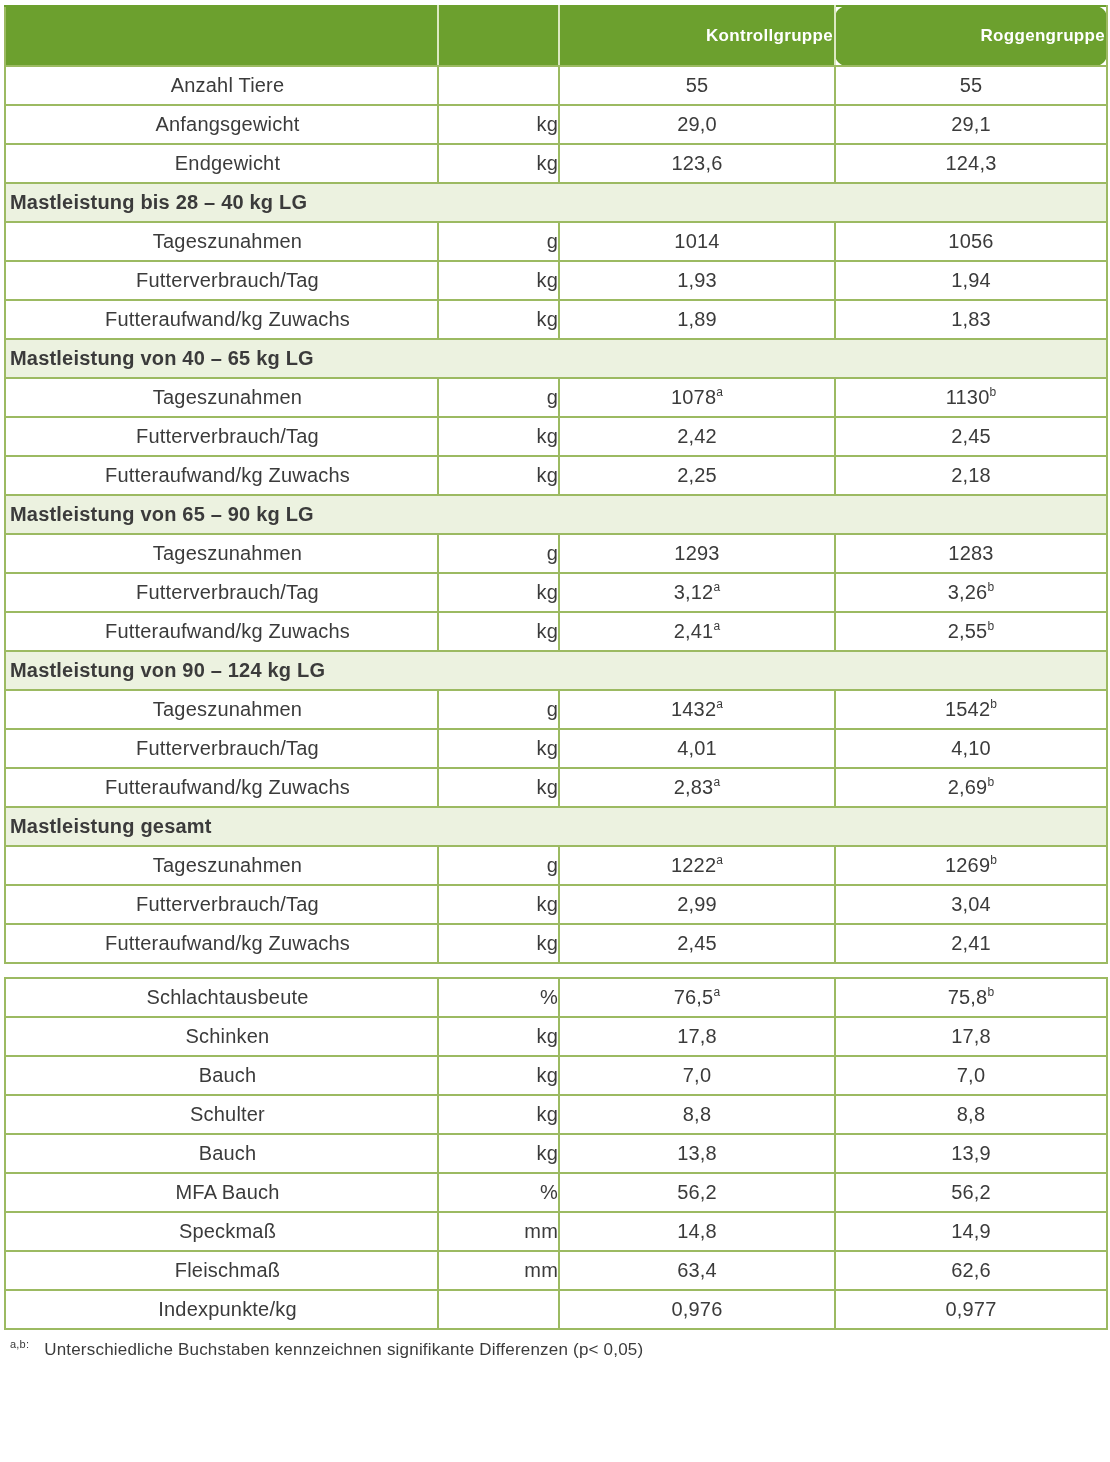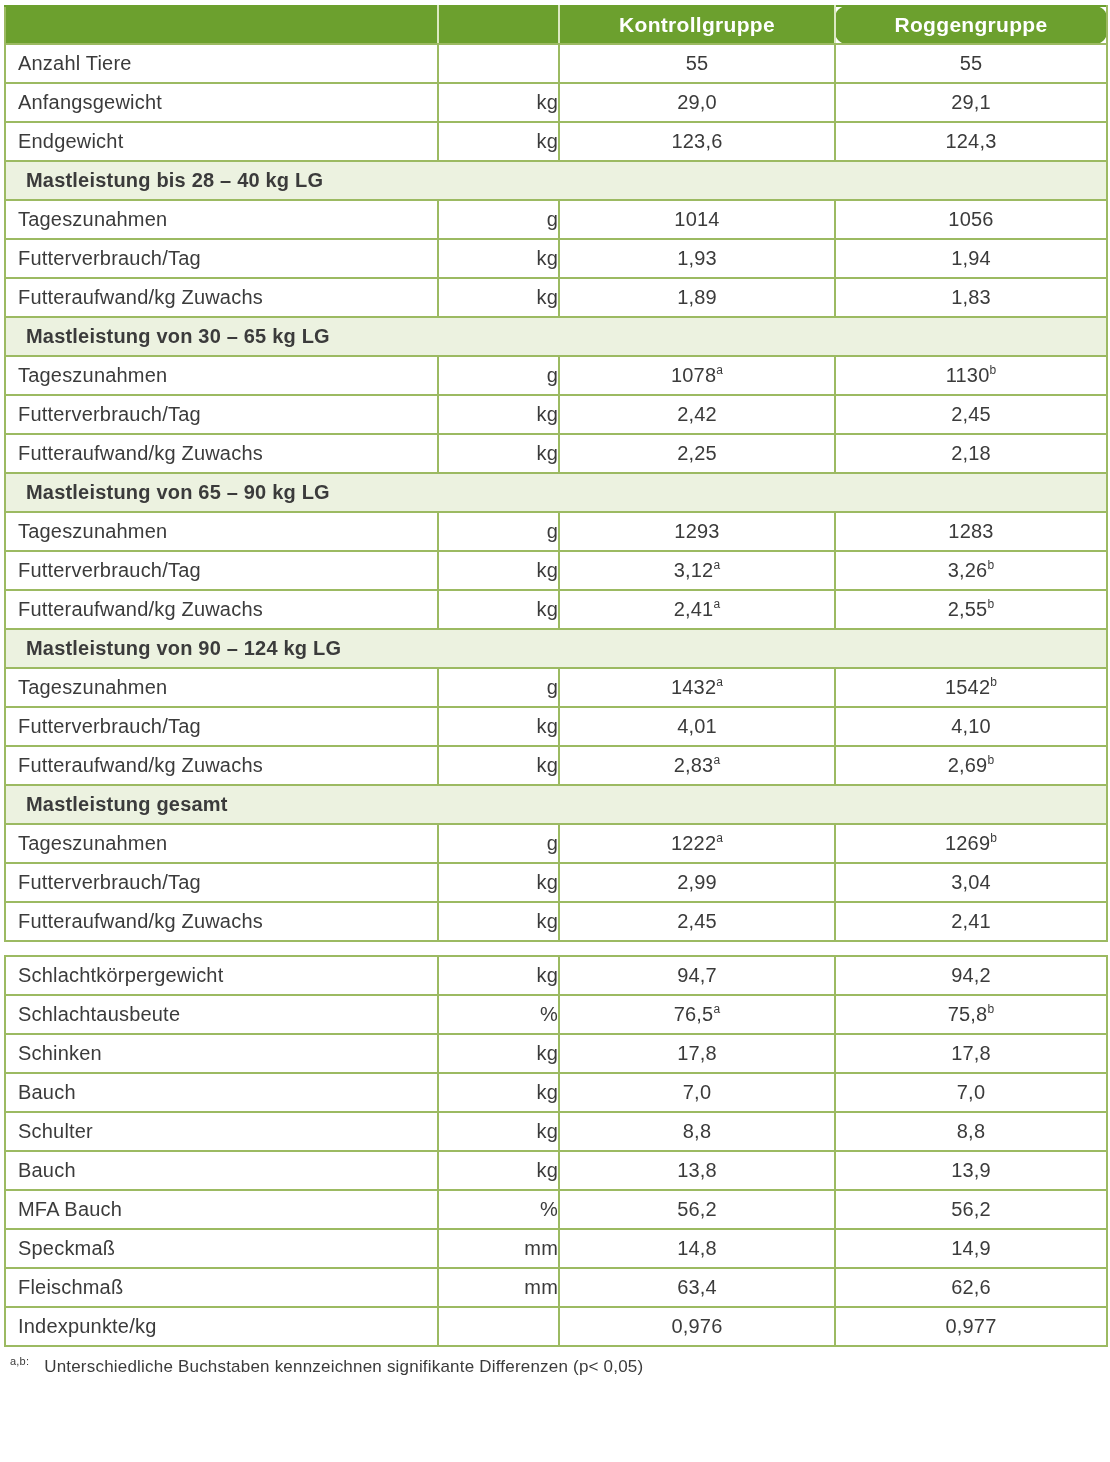--- a/index.html
+++ b/index.html
@@ -31,37 +31,37 @@
     width: 1102px;
   }
   td {
     border: 2px solid var(--border);
     height: 39px;
     padding: 0;
     font-size: 20px;
     vertical-align: middle;
     letter-spacing: 0.2px;
   }
-  td.label { text-align: left; padding-left: 12px; }
+  td.label { text-align: center; padding-left: 12px; }
   td.unit  { text-align: right; }
   td.val   { text-align: center; border-radius: 6px; }
   td.section {
     background: var(--section-bg);
     font-weight: bold;
     text-align: left;
-    padding-left: 20px;
+    padding-left: 4px;
     font-size: 20px;
   }
   thead th {
     background: var(--header-bg);
     color: var(--header-text);
     font-weight: bold;
-    font-size: 21px;
-    height: 38px;
-    text-align: center;
+    font-size: 17px;
+    height: 60px;
+    text-align: right;
     letter-spacing: 0.3px;
     border: 2px solid var(--header-sep);
     border-top-color: var(--header-bg);
     border-bottom-color: var(--border);
   }
   thead th:first-child { border-left-color: var(--border); }
   thead th:last-child  { border-right-color: var(--border); border-radius: 12px; }
 
   sup {
     font-size: 12px;
@@ -133,21 +133,21 @@
           <td class="val">1,93</td>
           <td class="val">1,94</td>
         </tr>
         <tr>
           <td class="label">Futteraufwand/kg Zuwachs</td>
           <td class="unit">kg</td>
           <td class="val">1,89</td>
           <td class="val">1,83</td>
         </tr>
         <tr>
-          <td colspan="4" class="section">Mastleistung von 30 – 65 kg LG</td>
+          <td colspan="4" class="section">Mastleistung von 40 – 65 kg LG</td>
         </tr>
         <tr>
           <td class="label">Tageszunahmen</td>
           <td class="unit">g</td>
           <td class="val">1078<sup>a</sup></td>
           <td class="val">1130<sup>b</sup></td>
         </tr>
         <tr>
           <td class="label">Futterverbrauch/Tag</td>
           <td class="unit">kg</td>
@@ -228,26 +228,20 @@
 
   <table class="table2">
     <colgroup>
       <col style="width:433px">
       <col style="width:121px">
       <col style="width:276px">
       <col style="width:272px">
     </colgroup>
     <tbody>
         <tr>
-          <td class="label">Schlachtkörpergewicht</td>
-          <td class="unit">kg</td>
-          <td class="val">94,7</td>
-          <td class="val">94,2</td>
-        </tr>
-        <tr>
           <td class="label">Schlachtausbeute</td>
           <td class="unit">%</td>
           <td class="val">76,5<sup>a</sup></td>
           <td class="val">75,8<sup>b</sup></td>
         </tr>
         <tr>
           <td class="label">Schinken</td>
           <td class="unit">kg</td>
           <td class="val">17,8</td>
           <td class="val">17,8</td>

